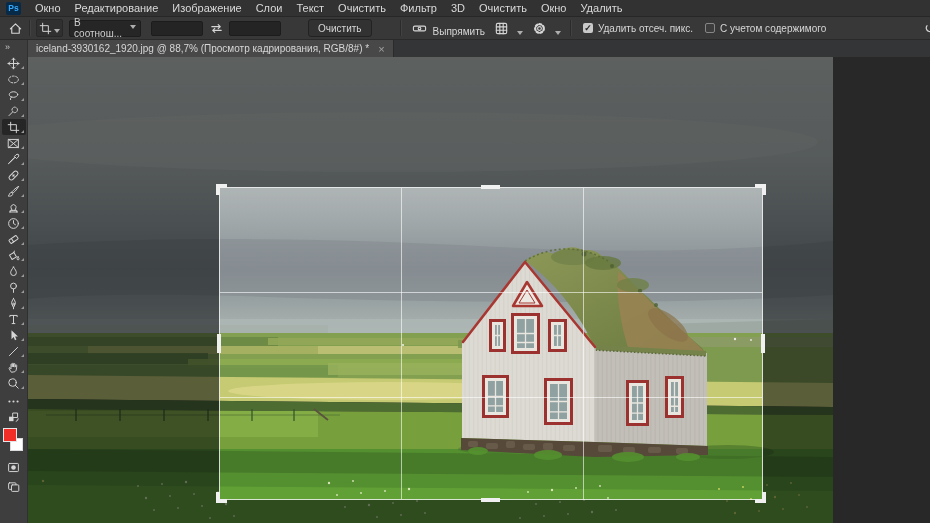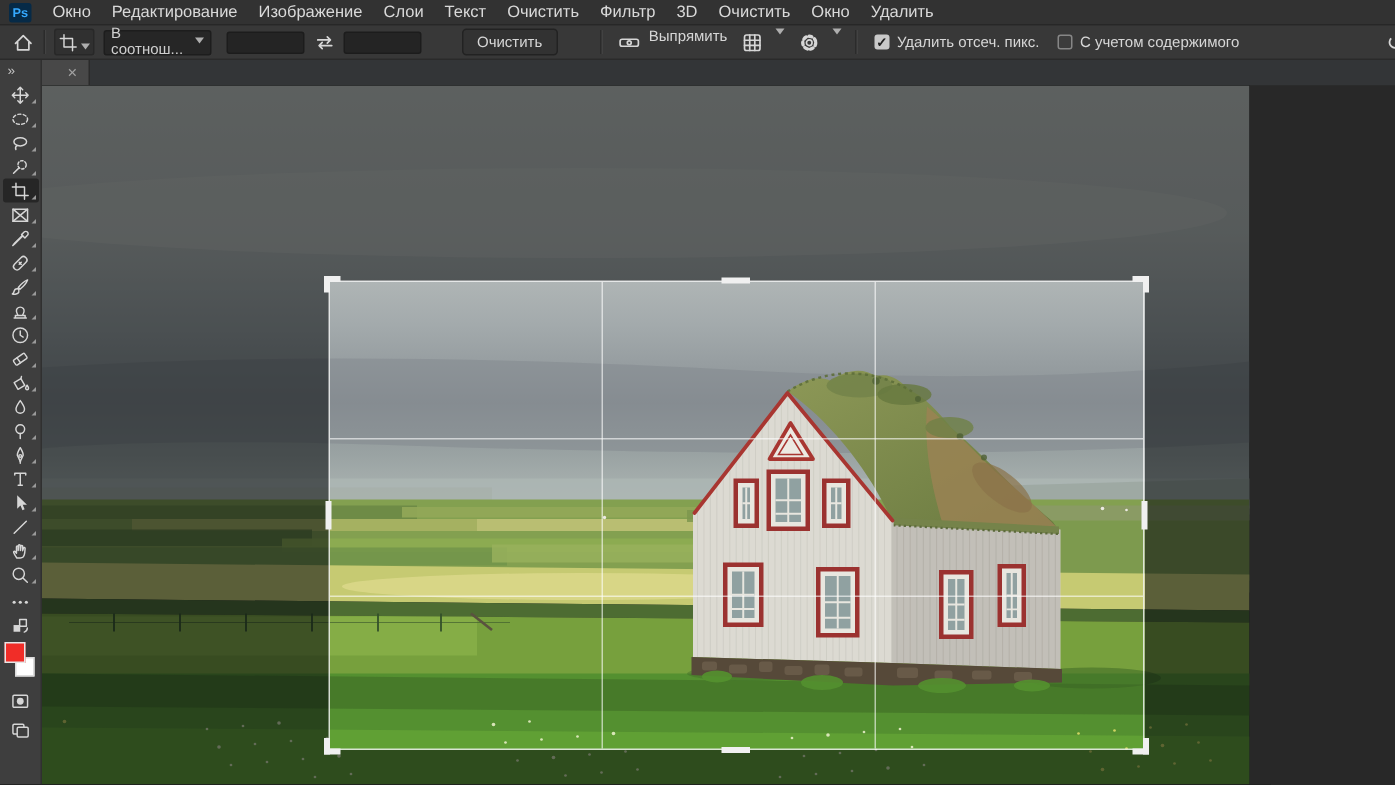--- a/index.html
+++ b/index.html
@@ -21,21 +21,21 @@
               padding:1px 2px 1px 1px;margin-right:6px;}
   .tool-badge svg{width:13px;height:13px;}
   .caret{width:0;height:0;border-left:3px solid transparent;border-right:3px solid transparent;
          border-top:4px solid #aeaeae;margin-left:2px;margin-bottom:2px;}
   .ratio-select{min-width:62px;height:15px;background:#262626;border:1px solid #1d1d1d;border-radius:2px;
                 color:#cfcfcf;font-size:10px;display:flex;align-items:center;padding:0 4px;justify-content:space-between;margin-right:6px;}
   .num-input{width:44px;height:13px;background:#242424;border:1px solid #1c1c1c;border-radius:2px;color:#d6d6d6;
              font-size:10px;padding:0 3px;margin:0 4px;font-family:"Liberation Sans",sans-serif;}
   .ob-btn{height:16px;background:#323232;border:1px solid #222;border-radius:3px;color:#d6d6d6;font-size:10px;
           display:flex;align-items:center;padding:0 9px;margin:0 23px;white-space:nowrap;}
-  .ob-tool{display:flex;align-items:flex-start;color:#d6d6d6;font-size:10px;gap:4px;margin:0 4px;white-space:nowrap;}
+  .ob-tool{display:flex;align-items:flex-end;color:#d6d6d6;font-size:10px;gap:4px;margin:0 4px;white-space:nowrap;}
   .cb-group{display:flex;align-items:center;gap:5px;margin:0 6px;white-space:nowrap;}
   .cb{width:10px;height:10px;border-radius:2px;display:flex;align-items:center;justify-content:center;
       font-size:9px;font-weight:bold;box-sizing:border-box;}
   .cb.checked{background:#c9c9c9;color:#222;}
   .cb.unchecked{background:#3c3c3c;border:1px solid #868686;}
   .cb-label{color:#d6d6d6;font-size:10px;}
   .ob-glyph{color:#d6d6d6;font-size:14px;line-height:14px;width:20px;text-align:center;flex:0 0 auto;}
   
   #tabbar{position:absolute;left:28px;top:40px;width:902px;height:17px;background:#333537;display:flex;}
   .tab{height:17px;background:#484848;display:flex;align-items:center;padding:0 8px;border-right:1px solid #2b2b2b;}
@@ -160,20 +160,21 @@
       <span class="cb-label">С учетом содержимого</span>
     </div>
     <div style="width:88px;flex:0 0 auto;"></div>
     <div class="ob-glyph">↺</div>
     <div class="ob-glyph">⊘</div>
     <div class="ob-glyph" style="font-size:15px;">✓</div>
   </div>
 
   <div id="tabbar">
     <div class="tab">
+      <span class="tab-title">iceland-3930162_1920.jpg @ 88,7% (Просмотр кадрирования, RGB/8#) *</span>
       <span class="tab-close">×</span>
     </div>
   </div>
 
   <div id="toolbar">
     <div id="collapse">»</div>
     <div id="tools" style="display:flex;flex-direction:column;align-items:center;">
         <div class="tool">
           <svg viewBox="0 0 16 16" fill="none" stroke="#d6d6d6" stroke-width="1.2" stroke-linecap="round" stroke-linejoin="round">
             <path d="M8 1.5v13M1.5 8h13M8 1.5 6 3.5M8 1.5l2 2M8 14.5l-2-2M8 14.5l2-2M1.5 8l2-2M1.5 8l2 2M14.5 8l-2-2M14.5 8l-2 2"></path>

